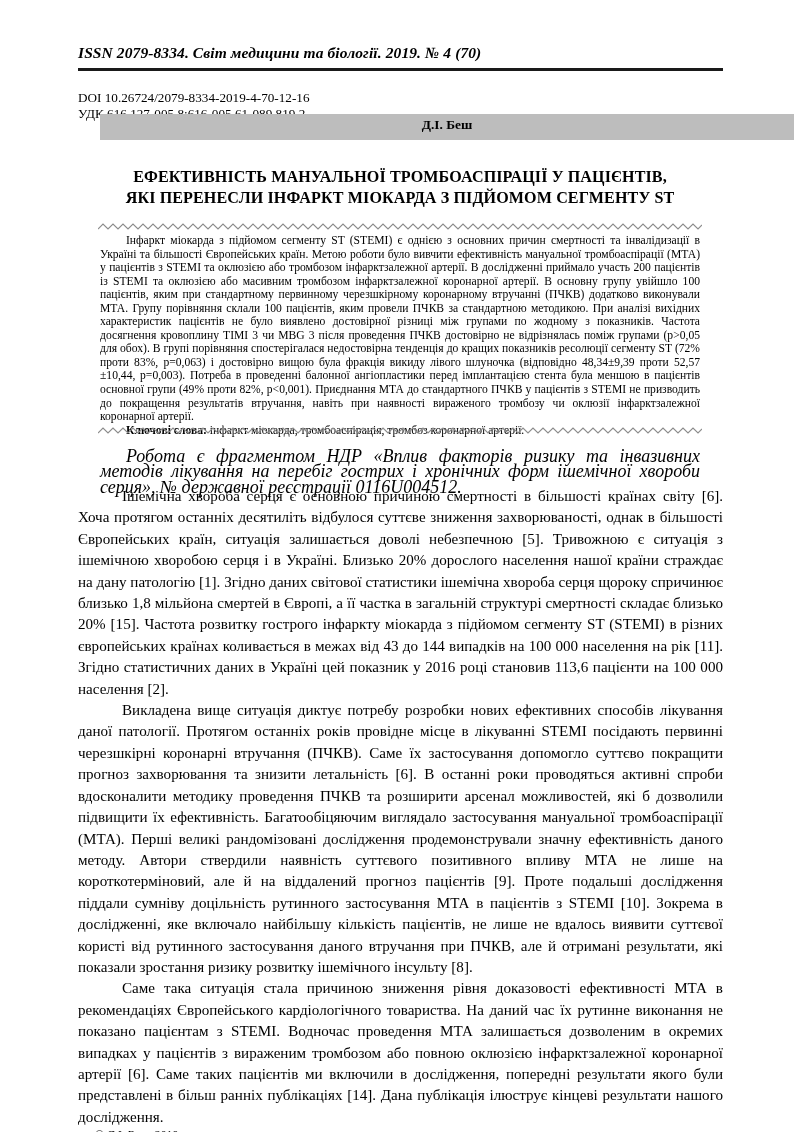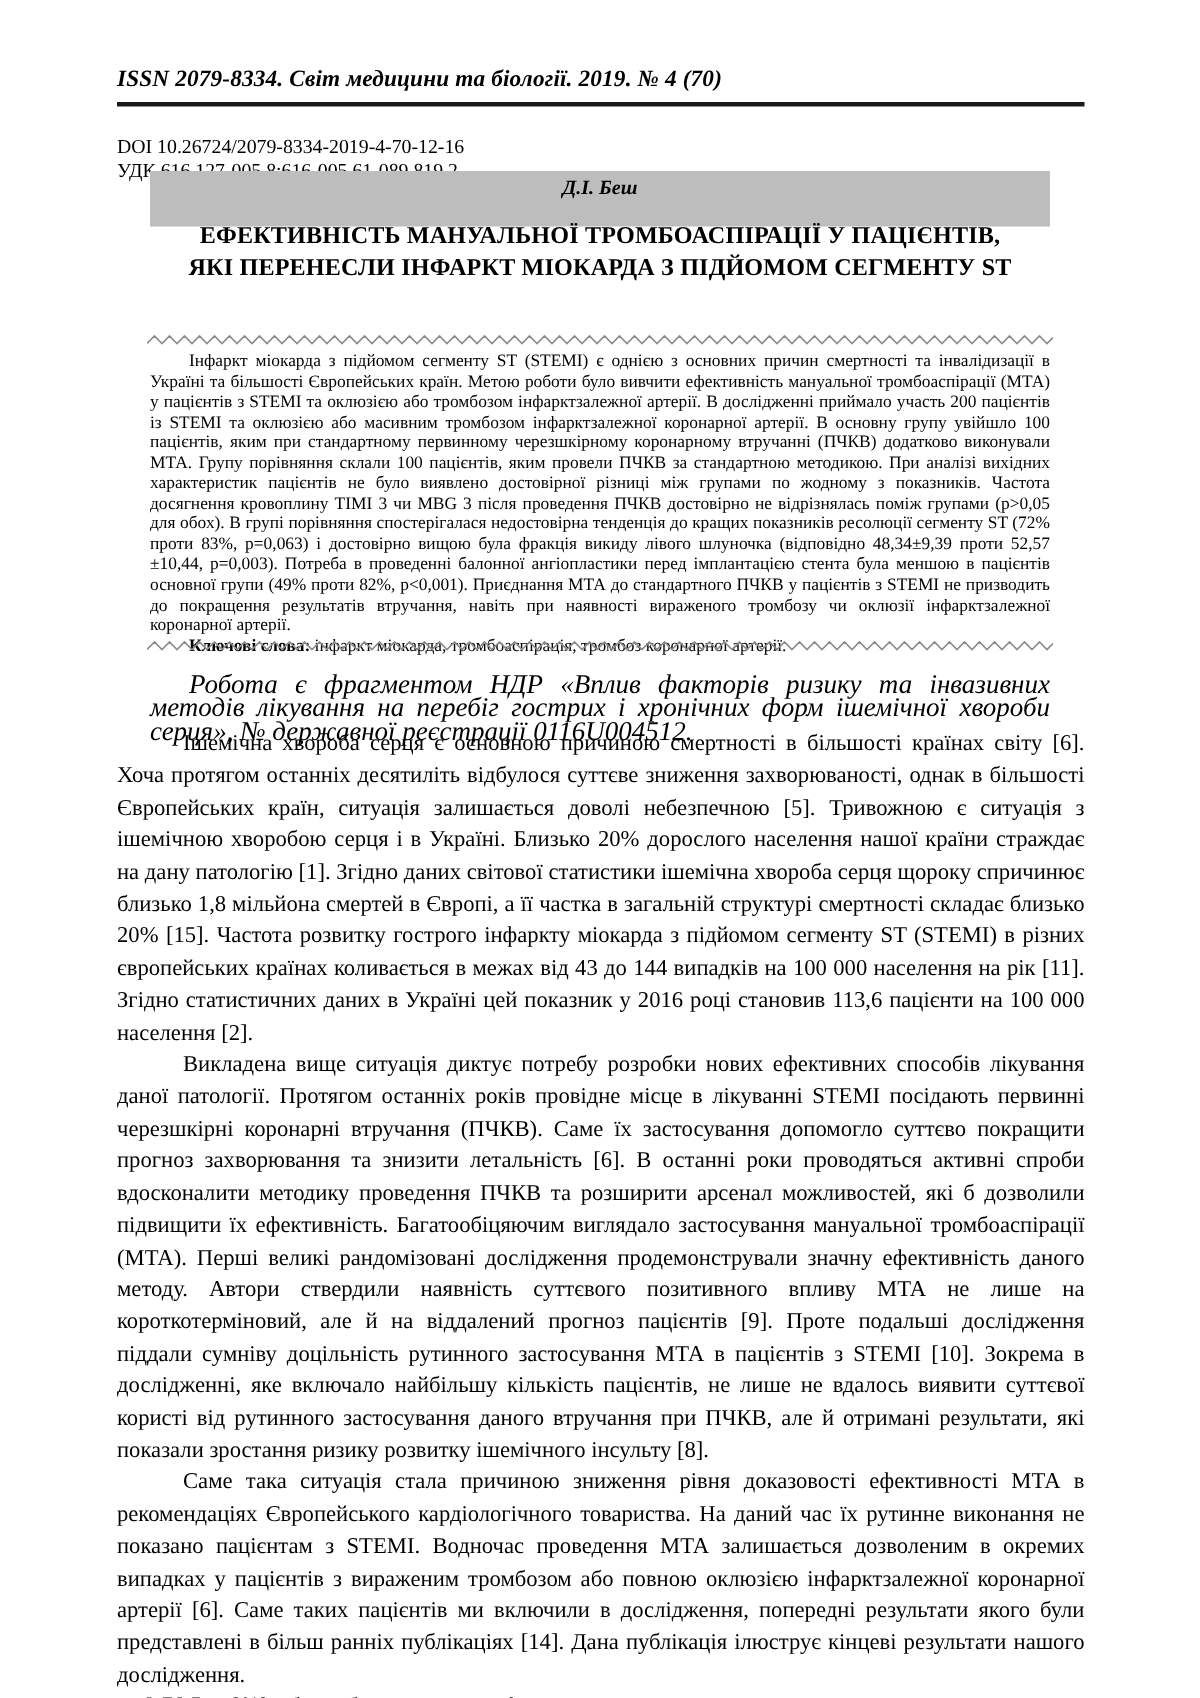--- a/index.html
+++ b/index.html
@@ -53,34 +53,33 @@
     font-weight: normal;
     font-size: 13.2px;
     line-height: 16.2px;
   }
 
   
   .authorband {
     position: absolute;
     top: 114px;
     left: 100px;
-    width: 600px;
+    width: 694px;
     background: #bdbdbd;
     text-align: center;
     font-weight: bold;
     font-size: 13.4px;
     line-height: 17.5px;
-    padding: 2px 0 17px 0;
-    font-style: italic;
+    padding: 2px 0 6px 0;
   }
 
   
   .title {
     position: absolute;
-    top: 148px;
+    top: 167px;
     left: 95px;
     width: 610px;
     text-align: center;
     font-weight: bold;
     font-size: 16.1px;
     line-height: 20.5px;
     letter-spacing: 0.1px;
   }
 
   

